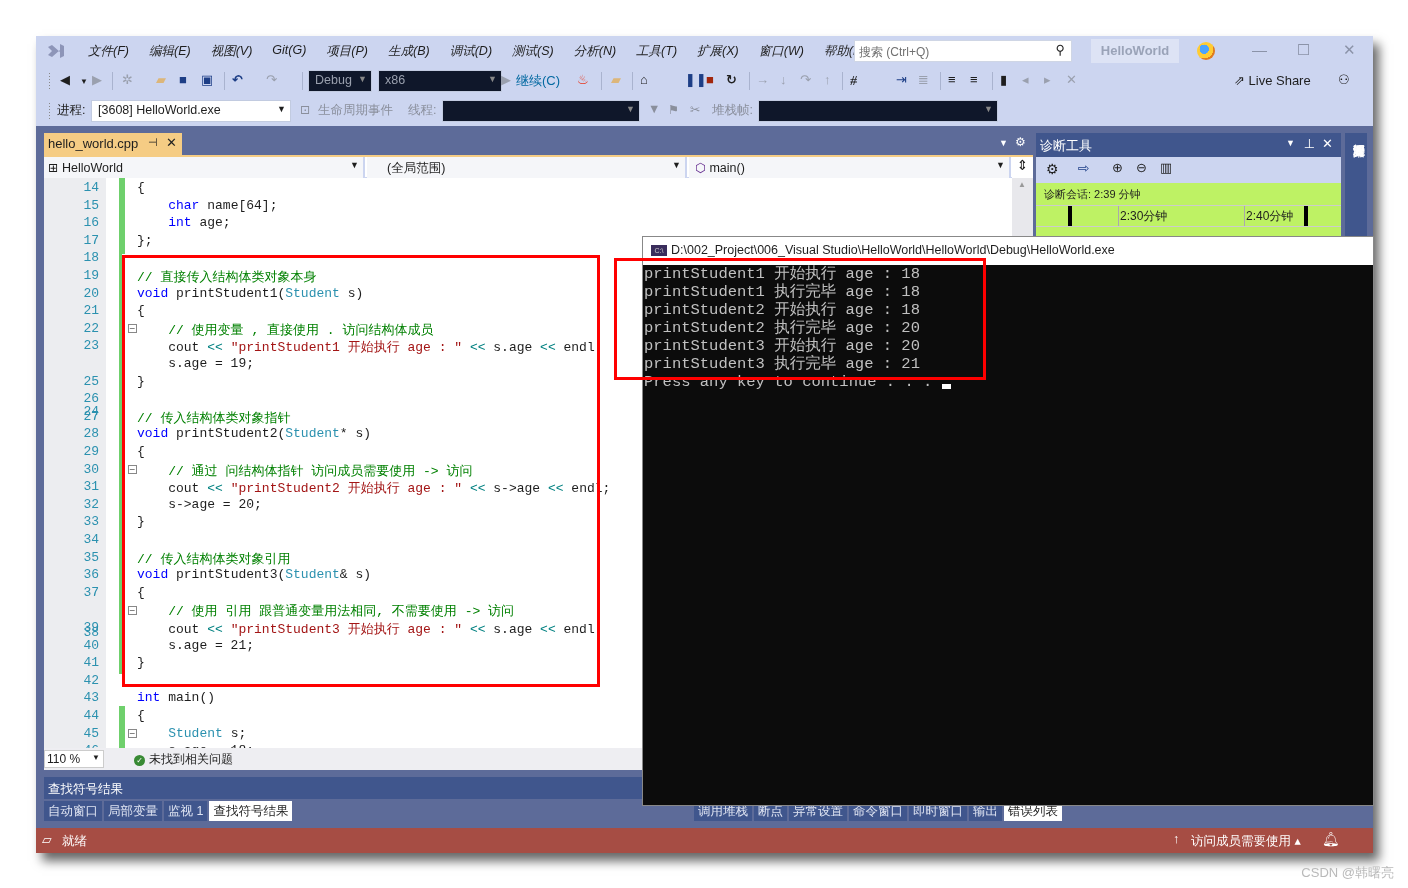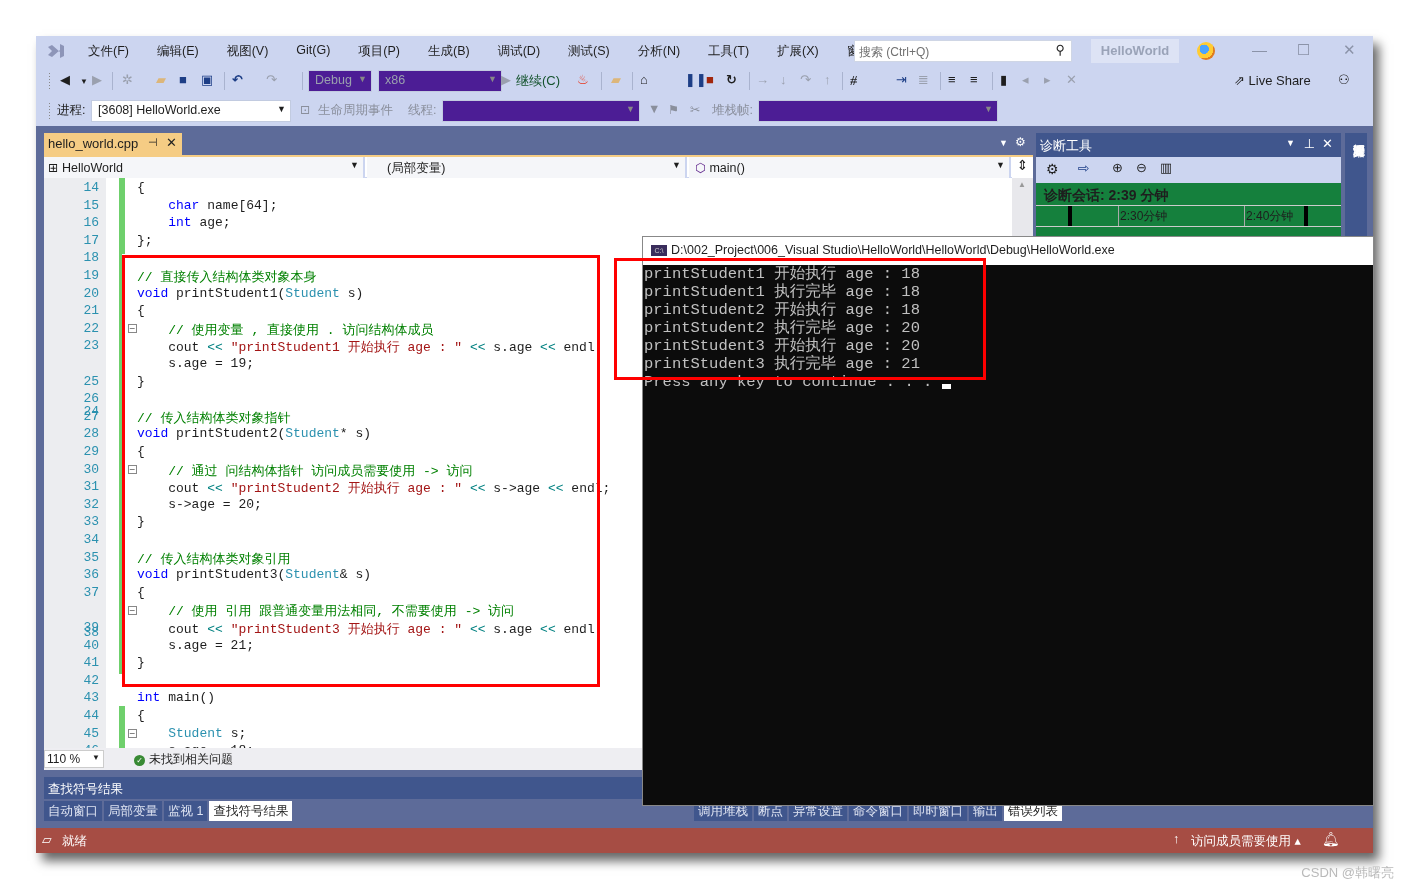--- a/index.html
+++ b/index.html
@@ -1,32 +1,32 @@
 <!DOCTYPE html>
 <html><head>
 <meta charset="utf-8">
 <style>
   * { box-sizing: border-box; margin: 0; padding: 0; }
   html, body { width: 1408px; height: 888px; background: #ffffff; overflow: hidden; font-family: "Liberation Sans", "DejaVu Sans", sans-serif; font-size: 12px; color: #1e1e1e; }
   .win { position: absolute; left: 36px; top: 36px; width: 1337px; height: 817px; background: #5d6b99; box-shadow: 6px 8px 10px rgba(0,0,0,0.6); }
   .titlebar { position: absolute; left: 0; top: 0; width: 1337px; height: 30px; background: #ccd5f0; }
   .vslogo { position: absolute; left: 10px; top: 5px; width: 20px; height: 20px; }
-  .menu { position: absolute; left: 42px; top: 7px; display: flex; gap: 8px; }
+  .menu { position: absolute; left: 42px; top: 7px; display: flex; gap: 0; font-style: italic; }
   .menu span { padding: 0 10px; font-size: 12.5px; color: #1e1e1e; cursor: default; }
   .search { position: absolute; left: 818px; top: 4px; width: 218px; height: 22px; background: #fff; border: 1px solid #cfd6e5; color: #717171; font-size: 12px; padding: 3px 4px; }
   .search .mag { position: absolute; right: 6px; top: 1px; font-size: 13px; color: #1e1e1e; }
   .solname { position: absolute; left: 1055px; top: 3px; width: 88px; height: 24px; background: #dde3f5; color: #9aa3b8; font-weight: bold; font-size: 13px; text-align: center; line-height: 24px; }
   .avatar { position: absolute; left: 1161px; top: 6px; width: 18px; height: 18px; border-radius: 50%; background: radial-gradient(circle at 40% 40%, #4aa3ff 0 30%, #ffcc33 31% 60%, #e07b1f 61%); }
   .wctrl { position: absolute; top: 5px; font-size: 15px; color: #8b93a8; }
   .toolbar1 { position: absolute; left: 0; top: 30px; width: 1337px; height: 30px; background: #ccd5f0; }
   .toolbar2 { position: absolute; left: 0; top: 60px; width: 1337px; height: 30px; background: #ccd5f0; }
   .tb { position: absolute; top: 6px; font-size: 13px; color: #1e1e1e; }
   .grip { position: absolute; width: 3px; height: 18px; top: 6px; background-image: radial-gradient(#888 1px, transparent 1px); background-size: 3px 3px; }
   .sep { position: absolute; top: 6px; width: 1px; height: 18px; background: #a9b3cf; }
-  .dd { position: absolute; top: 4px; height: 22px; background: #4c1d95; border: 1px solid #c2cbe0; color: #9aa0ae; padding: 2px 6px; font-size: 12.5px; }
+  .dd { position: absolute; top: 4px; height: 22px; background: #0f172a; border: 1px solid #c2cbe0; color: #9aa0ae; padding: 2px 6px; font-size: 12.5px; }
   .dd .arr { position: absolute; right: 4px; top: 3px; font-size: 9px; color: #888; }
   .dd.active { background: #fff; color: #1e1e1e; }
   .lbl { position: absolute; top: 6px; font-size: 12.5px; color: #1e1e1e; }
   .lbl.dim { color: #8a8f9c; }
   .liveshare { position: absolute; left: 1198px; top: 7px; font-size: 13px; color: #1e1e1e; }
   
   .doctab { position: absolute; left: 8px; top: 97px; width: 138px; height: 22px; background: #f5cc84; font-size: 13px; padding: 3px 4px; color: #1e1e1e; }
   .doctab .pin { position: absolute; left: 104px; top: 3px; font-size: 11px; }
   .doctab .x { position: absolute; left: 122px; top: 2px; font-size: 13px; }
   .goldline { position: absolute; left: 8px; top: 119px; width: 989px; height: 2px; background: #f5cc84; }
@@ -42,24 +42,24 @@
   .code { position: absolute; left: 93px; white-space: pre; font-family: "Liberation Mono", "DejaVu Sans Mono", monospace; font-size: 13px; color: #1e1e1e; }
   .kw { color: #0000ff; } .ty { color: #2b91af; } .cm { color: #008000; } .st { color: #a31515; } .op { color: #008080; }
   .fold { position: absolute; font-size: 10px; color: #555; border: 1px solid #888; width: 9px; height: 9px; line-height: 7px; text-align: center; background: #fff; }
   .vscroll { position: absolute; left: 976px; top: 142px; width: 21px; height: 570px; background: #e8e8ec; }
   .hl-box { position: absolute; border: 3px solid #ff0000; }
   .statusline { position: absolute; left: 8px; top: 712px; width: 989px; height: 22px; background: #eeeef2; }
   .zoom { position: absolute; left: 0; top: 2px; width: 60px; height: 18px; background: #fff; border: 1px solid #ccc; font-size: 12px; padding: 1px 2px; }
   .issues { position: absolute; left: 90px; top: 3px; font-size: 12px; }
   .okicon { display: inline-block; width: 11px; height: 11px; border-radius: 50%; background: #388a34; color: #fff; font-size: 8px; line-height: 11px; text-align: center; margin-right: 4px; }
   
-  .diag { position: absolute; left: 1000px; top: 97px; width: 305px; height: 140px; background: #15803d; }
+  .diag { position: absolute; left: 1000px; top: 97px; width: 305px; height: 140px; background: #bef264; }
   .diag-title { position: absolute; left: 0; top: 0; width: 305px; height: 24px; background: #40568d; color: #fff; font-size: 13px; padding: 4px 4px; }
   .diag-tools { position: absolute; left: 0; top: 24px; width: 305px; height: 26px; background: #ccd5f0; }
-  .diag-session { position: absolute; left: 8px; top: 54px; font-size: 14px; font-weight: bold; }
+  .diag-session { position: absolute; left: 8px; top: 54px; font-size: 11px; font-weight: normal; }
   .diag-ruler { position: absolute; left: 0; top: 72px; width: 305px; height: 22px; border-top: 1px solid #ccc; border-bottom: 1px solid #ccc; }
   .sidebar-v { position: absolute; left: 1309px; top: 97px; width: 22px; height: 140px; background: #40568d; color: #fff; font-size: 12px; writing-mode: vertical-rl; padding-top: 2px; }
   
   .console { position: absolute; left: 643px; top: 237px; width: 730px; height: 568px; background: #0c0c0c; box-shadow: 0 0 0 1px #888; }
   .console-title { position: absolute; left: 0; top: 0; width: 730px; height: 28px; background: #fff; font-size: 12.5px; color: #1e1e1e; padding: 6px 8px; }
   .cmdicon { display: inline-block; width: 16px; height: 11px; background: #3a2d5c; color: #ccc; font-size: 7px; line-height: 11px; text-align: center; margin-right: 4px; vertical-align: 1px; }
   .console-body { position: absolute; left: 0; top: 28px; width: 730px; font-family: "Liberation Mono", "DejaVu Sans Mono", monospace; font-size: 15.5px; color: #c0c0c0; line-height: 18px; white-space: pre; padding-left: 1px; }
   .cursor { display: inline-block; width: 9px; height: 5px; background: #fff; vertical-align: -3px; }
   
   .btm-title { position: absolute; left: 8px; top: 741px; width: 600px; height: 22px; background: #40568d; color: #fff; font-size: 12.5px; padding: 4px 4px; }
@@ -114,21 +114,21 @@
     <span class="tb" style="left:120px;color:#dcb67a">▰</span>
     <span class="tb" style="left:143px;color:#1d3e86">■</span>
     <span class="tb" style="left:165px;color:#1d3e86">▣</span>
     <div class="sep" style="left:188px"></div>
     <span class="tb" style="left:196px;color:#1d3e86;font-weight:bold">↶</span>
     <span class="tb" style="left:230px;color:#9aa0ae">↷</span>
     <div class="sep" style="left:266px"></div>
     <div class="dd" style="left:272px;width:64px"><span>Debug</span><span class="arr">▼</span></div>
     <div class="dd" style="left:342px;width:124px"><span>x86</span><span class="arr">▼</span></div>
     <span class="tb" style="left:465px;color:#9aa0ae">▶</span>
-    <span class="tb" style="left:480px;color:#14532d">继续(C)</span>
+    <span class="tb" style="left:480px;color:#0369a1">继续(C)</span>
     <span class="tb" style="left:541px;color:#e8361c">♨</span>
     <div class="sep" style="left:565px"></div>
     <span class="tb" style="left:575px;color:#dcb67a">▰</span>
     <div class="sep" style="left:596px"></div>
     <span class="tb" style="left:604px">⌂</span>
     <span class="tb" style="left:649px;color:#1d3e86;font-weight:bold">❚❚</span>
     <span class="tb" style="left:670px;color:#a1260d">■</span>
     <span class="tb" style="left:690px;font-weight:bold">↻</span>
     <div class="sep" style="left:713px"></div>
     <span class="tb" style="left:720px;color:#9aa0ae">→</span>
@@ -173,21 +173,21 @@
   <div class="doctab">
     <span>hello_world.cpp</span>
     <span class="pin">⊣</span>
     <span class="x">✕</span>
   </div>
   <span style="position:absolute;left:963px;top:102px;color:#fff;font-size:9px">▼</span>
   <span style="position:absolute;left:979px;top:99px;color:#fff;font-size:12px">⚙</span>
   <div class="goldline"></div>
   <div class="navbar">
     <div class="navsel" style="left:0;width:321px"><span style="color:#1e1e1e">⊞</span> <span>HelloWorld</span><span class="arr">▼</span></div>
-    <div class="navsel" style="left:323px;width:320px;padding-left:20px"><span>(局部变量)</span><span class="arr">▼</span></div>
+    <div class="navsel" style="left:323px;width:320px;padding-left:20px"><span>(全局范围)</span><span class="arr">▼</span></div>
     <div class="navsel" style="left:645px;width:322px;padding-left:6px"><span style="color:#652d90">⬡</span> <span>main()</span><span class="arr">▼</span></div>
   </div>
   <div class="splitbtn">⇕</div>
 
   <div class="editor">
     <div class="gutter"></div>
     <div class="gutter-white"></div>
     <div class="chg" style="top:0;height:76px"></div>
     <div class="chg" style="top:76px;height:420px;width:3px"></div>
     <div class="chg" style="top:528px;height:42px"></div>

